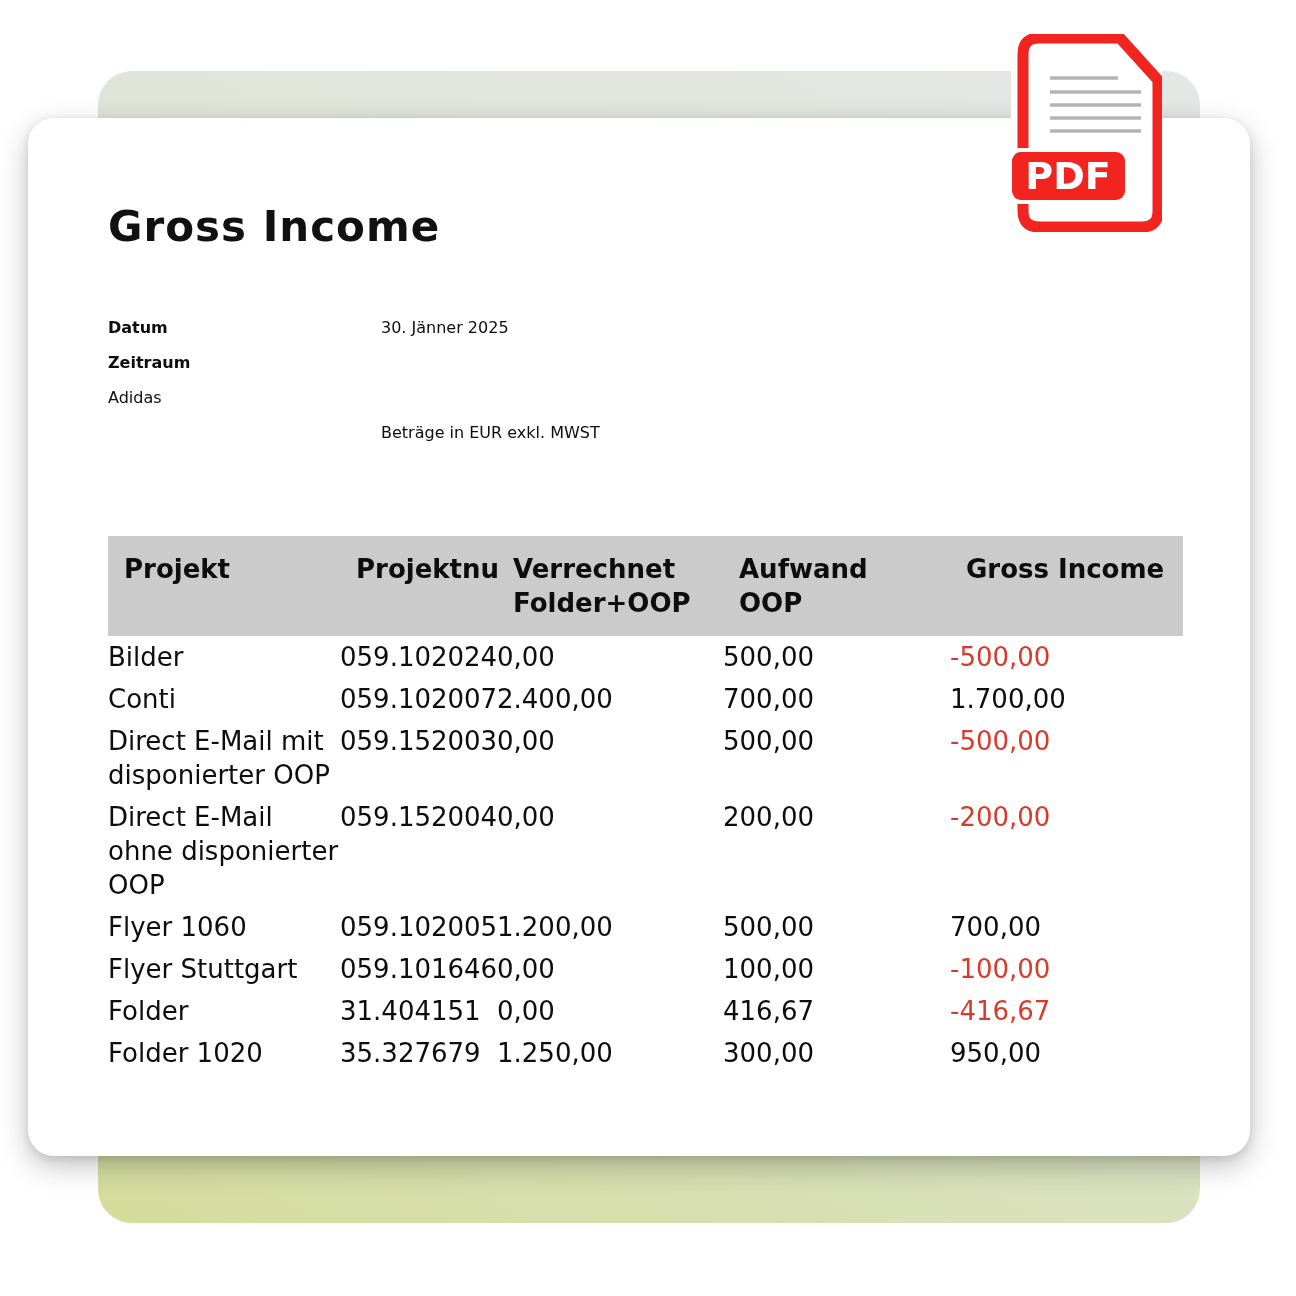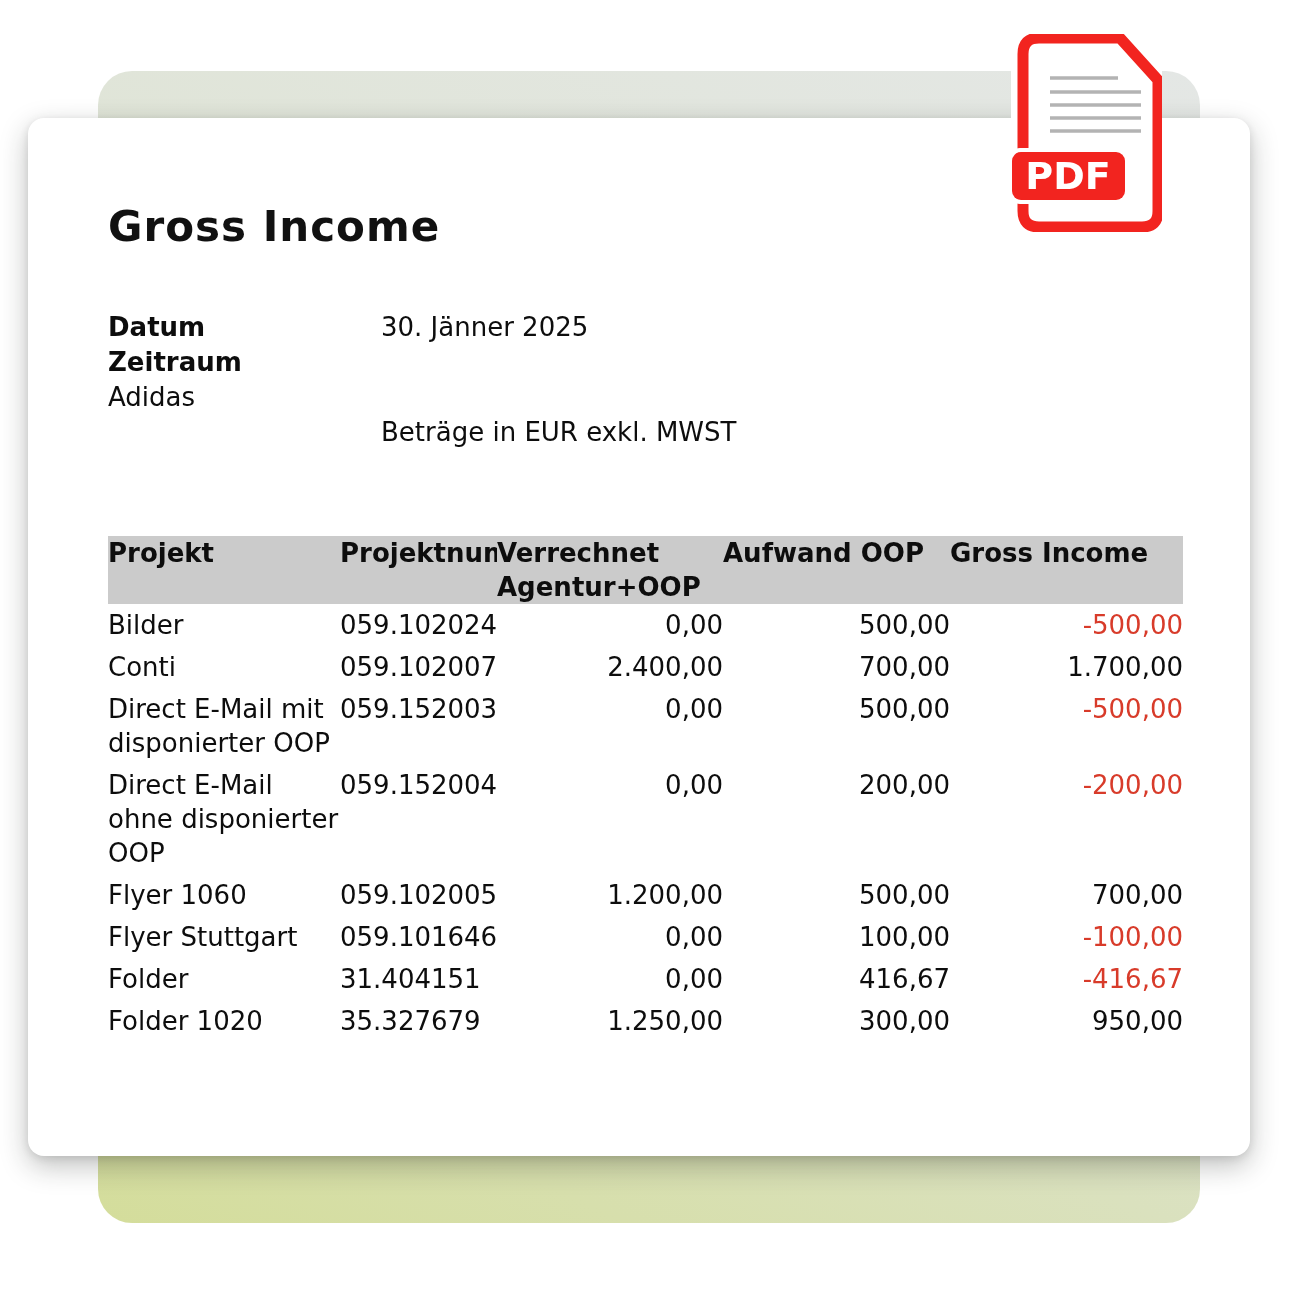--- a/index.html
+++ b/index.html
@@ -25,51 +25,51 @@
   
   .bg-card{
     position:absolute;left:98px;top:71px;width:1102px;height:1152px;
     border-radius:34px;
     background:linear-gradient(205deg,var(--grad-top) 0%,var(--grad-mid) 55%,var(--grad-bottom) 100%);
   }
 
   
   .main-card{
     position:absolute;left:28px;top:118px;width:1222px;height:1038px;
-    background:#ffffff;border-radius:16px;
+    background:#ffffff;border-radius:26px;
     box-shadow:0 10px 28px rgba(30,33,30,.28),0 2px 8px rgba(0,0,0,.10);
   }
   .card-inner{position:relative;height:100%;padding:88px 67px 0 80px;}
 
   .doc-title{
     margin:0;font-size:42px;line-height:1;font-weight:700;
     letter-spacing:1px;color:#111;
   }
 
-  .meta-block{margin-top:62px;font-size:26px;line-height:35px;}
+  .meta-block{margin-top:62px;font-size:16px;line-height:35px;}
   .meta-row{display:flex;}
   .meta-label{width:273px;font-weight:700;flex:0 0 273px;}
   .meta-value{flex:1;}
 
   table.report{
     margin-top:86px;width:1075px;
     border-collapse:collapse;table-layout:fixed;
     font-size:26px;line-height:34px;
   }
   table.report th{
     background:var(--header-gray);
     font-weight:700;text-align:left;vertical-align:top;
-    height:68px;padding:0;overflow:hidden;white-space:pre-line;
+    height:68px;padding:16px;overflow:hidden;white-space:pre-line;
   }
   table.report td{
     padding:4px 0;vertical-align:top;overflow:hidden;margin-left:44px;
   }
   table.report td.col0{white-space:pre;}
   .al-left{text-align:left;}
-  .al-right{text-align:right;}
+  .al-right{text-align:left;}
   .clip{white-space:nowrap;}
   td.neg{color:var(--neg-red);}
 
   
   .pdf-icon{position:absolute;left:1010px;top:34px;width:152px;height:198px;z-index:5;}
   .pdf-page-halo{fill:none;stroke:#ffffff;stroke-width:24;stroke-linejoin:round;}
   .pdf-page{fill:#ffffff;stroke:var(--accent-red);stroke-width:11;stroke-linejoin:round;}
   .pdf-line{stroke:#b3b3b3;stroke-width:3.5;}
   .pdf-badge-halo{fill:#ffffff;}
   .pdf-badge{fill:var(--accent-red);}
@@ -113,21 +113,21 @@
           <col style="width:157px">
           <col style="width:226px">
           <col style="width:227px">
           <col style="width:233px">
         </colgroup>
         <thead>
           <tr>
               <th class="al-left">Projekt</th>
               <th class="al-left clip">Projektnummer</th>
               <th class="al-right">Verrechnet
-Agentur+OOP</th>
+Folder+OOP</th>
               <th class="al-right">Aufwand OOP</th>
               <th class="al-right">Gross Income</th>
             </tr>
         </thead>
         <tbody>
             <tr>
               <td class="col0 al-left">Bilder</td>
               <td class="col1 al-left">059.102024</td>
               <td class="col2 al-right">0,00</td>
               <td class="col3 al-right">500,00</td>

